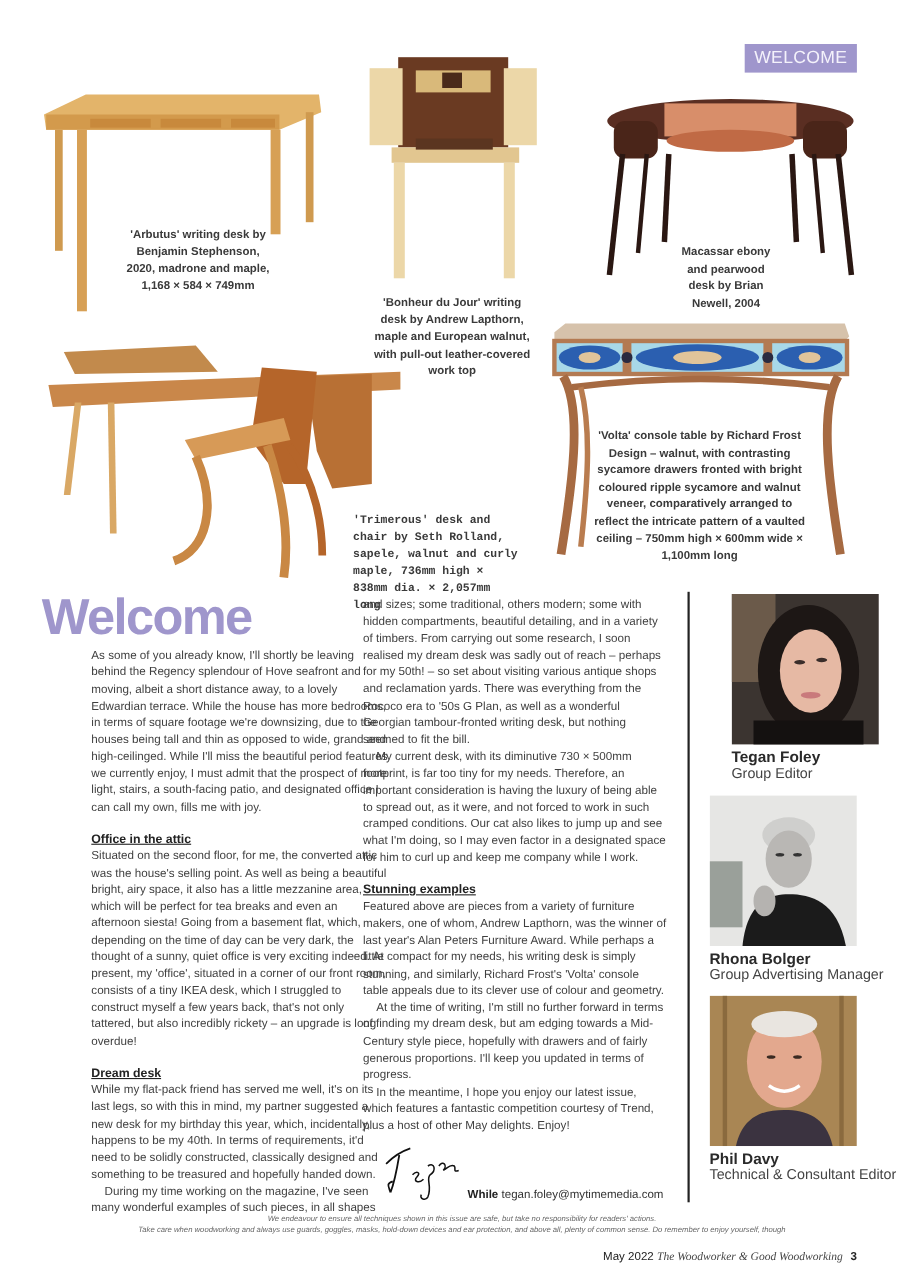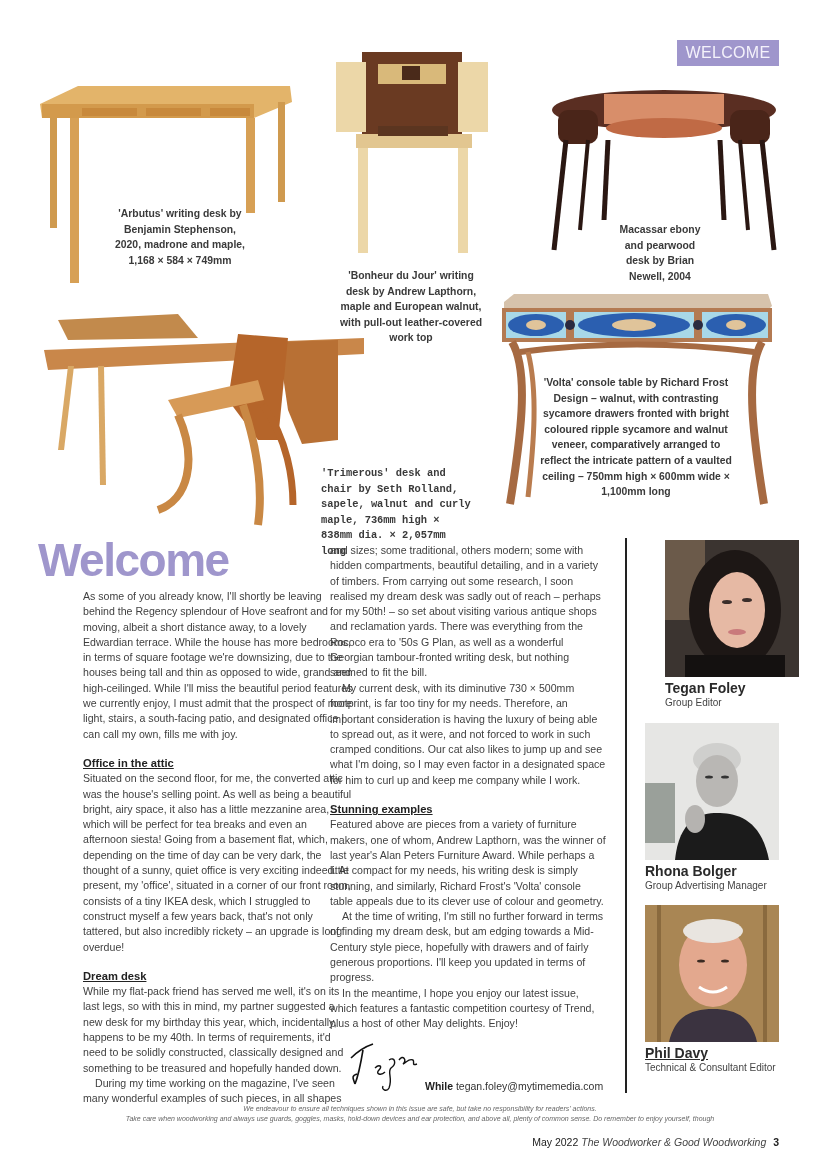--- a/index.html
+++ b/index.html
@@ -11,25 +11,25 @@
   svg{display:block;}
   .title{left:38px;top:532px;font-size:46px;font-weight:bold;color:#9f96cc;letter-spacing:-1.5px;line-height:56px;}
   .col{font-size:10.6px;line-height:15.3px;color:#3f3f3f;}
   .col p{margin:0;}
   .col .ind{text-indent:12px;}
   .col h3{margin:0;font-size:11.2px;font-weight:bold;color:#222;line-height:15.3px;text-decoration:underline;}
   .col .gap{height:14px;}
   .divider{left:625px;top:538px;width:2px;height:555px;background:#222;}
   .staff-photo{width:134px;height:137px;overflow:hidden;}
   .staff-name{font-size:14px;font-weight:bold;color:#2a2a2a;line-height:18px;}
-  .staff-role{font-size:10px;color:#444;line-height:12px;}
+  .staff-role{font-size:13px;color:#444;line-height:12px;}
   .disc{left:40px;width:760px;text-align:center;font-size:7px;font-style:italic;color:#666;line-height:10px;}
   .footer-l{left:40px;top:1196px;font-size:10.5px;font-weight:bold;color:#222;}
   .footer-r{right:48px;top:1136px;font-size:10.5px;color:#222;}
-  .footer-r i{color:#444;}
+  .footer-r i{color:#444;font-family:Liberation Serif, serif;}
   .footer-r b{margin-left:4px;}
   .email{left:425px;top:1080px;font-size:10.5px;color:#333;}
   .email b{color:#222;}
 </style>
 </head>
 <body>
 
 <div class="abs badge">WELCOME</div>
 
 <svg class="abs" style="left:38px;top:82px" width="262" height="205">
@@ -99,21 +99,21 @@
   <ellipse cx="134" cy="33" rx="22" ry="6" fill="#e0c49a"></ellipse>
   <ellipse cx="36" cy="33" rx="10" ry="5" fill="#e0c49a"></ellipse>
   <ellipse cx="236" cy="33" rx="10" ry="5" fill="#e0c49a"></ellipse>
   <circle cx="70" cy="33" r="5" fill="#2a2a40"></circle>
   <circle cx="198" cy="33" r="5" fill="#2a2a40"></circle>
   <path d="M12,50 C30,80 20,150 10,212" stroke="#a66a42" stroke-width="8" fill="none"></path>
   <path d="M262,50 C244,80 254,150 264,212" stroke="#a66a42" stroke-width="8" fill="none"></path>
   <path d="M20,60 Q137,45 254,60" stroke="#a66a42" stroke-width="6" fill="none"></path>
   <path d="M28,60 C38,100 34,150 28,205" stroke="#b97c4f" stroke-width="5" fill="none"></path>
 </svg>
-<div class="abs cap" style="left:538px;top:375px;width:196px;">'Volta' console table by Richard Frost Design – walnut, with contrasting sycamore drawers fronted with bright coloured ripple sycamore and walnut veneer, comparatively arranged to reflect the intricate pattern of a vaulted ceiling – 750mm high × 600mm wide × 1,100mm long</div>
+<div class="abs cap" style="left:538px;top:389px;width:196px;">'Volta' console table by Richard Frost Design – walnut, with contrasting sycamore drawers fronted with bright coloured ripple sycamore and walnut veneer, comparatively arranged to reflect the intricate pattern of a vaulted ceiling – 750mm high × 600mm wide × 1,100mm long</div>
 
 <div class="abs title">Welcome</div>
 
 <div class="abs col" style="left:39px;top:589px;width:270px;margin-left:44px;">
   <p>As some of you already know, I'll shortly be leaving behind the Regency splendour of Hove seafront and moving, albeit a short distance away, to a lovely Edwardian terrace. While the house has more bedrooms, in terms of square footage we're downsizing, due to the houses being tall and thin as opposed to wide, grand and high-ceilinged. While I'll miss the beautiful period features we currently enjoy, I must admit that the prospect of more light, stairs, a south-facing patio, and designated office I can call my own, fills me with joy.</p>
   <div class="gap"></div>
   <h3>Office in the attic</h3>
   <p>Situated on the second floor, for me, the converted attic was the house's selling point. As well as being a beautiful bright, airy space, it also has a little mezzanine area, which will be perfect for tea breaks and even an afternoon siesta! Going from a basement flat, which, depending on the time of day can be very dark, the thought of a sunny, quiet office is very exciting indeed. At present, my 'office', situated in a corner of our front room, consists of a tiny IKEA desk, which I struggled to construct myself a few years back, that's not only tattered, but also incredibly rickety – an upgrade is long overdue!</p>
   <div class="gap"></div>
   <h3>Dream desk</h3>
@@ -188,21 +188,21 @@
       <line x1="14" y1="0" x2="14" y2="137" stroke="#8a6a3e" stroke-width="4"></line>
       <line x1="120" y1="0" x2="120" y2="137" stroke="#8a6a3e" stroke-width="4"></line>
       <ellipse cx="68" cy="60" rx="34" ry="42" fill="#e3a88e"></ellipse>
       <ellipse cx="68" cy="26" rx="30" ry="12" fill="#e9e5e0"></ellipse>
       <ellipse cx="56" cy="56" rx="4" ry="1.6" fill="#3a2a22"></ellipse>
       <ellipse cx="80" cy="56" rx="4" ry="1.6" fill="#3a2a22"></ellipse>
       <path d="M54,82 Q68,92 82,82" stroke="#fff" stroke-width="3" fill="none"></path>
       <path d="M24,137 C30,110 48,104 68,104 C88,104 106,110 112,137 Z" fill="#3b3340"></path>
     </svg>
   </div>
-  <div class="staff-name" style="margin-top:2px;text-decoration:underline;">Phil Davy</div>
+  <div class="staff-name" style="margin-top:2px;">Phil Davy</div>
   <div class="staff-role">Technical &amp; Consultant Editor</div>
 </div>
 
 <div class="abs disc" style="top:1104px;">We endeavour to ensure all techniques shown in this issue are safe, but take no responsibility for readers' actions.</div>
 <div class="abs disc" style="top:1114px;">Take care when woodworking and always use guards, goggles, masks, hold-down devices and ear protection, and above all, plenty of common sense. Do remember to enjoy yourself, though</div>
 
 <div class="abs footer-l">www.thewoodworkermag.com</div>
 <div class="abs footer-r">
   <span>May 2022</span>
   <i>The Woodworker &amp; Good Woodworking</i>

